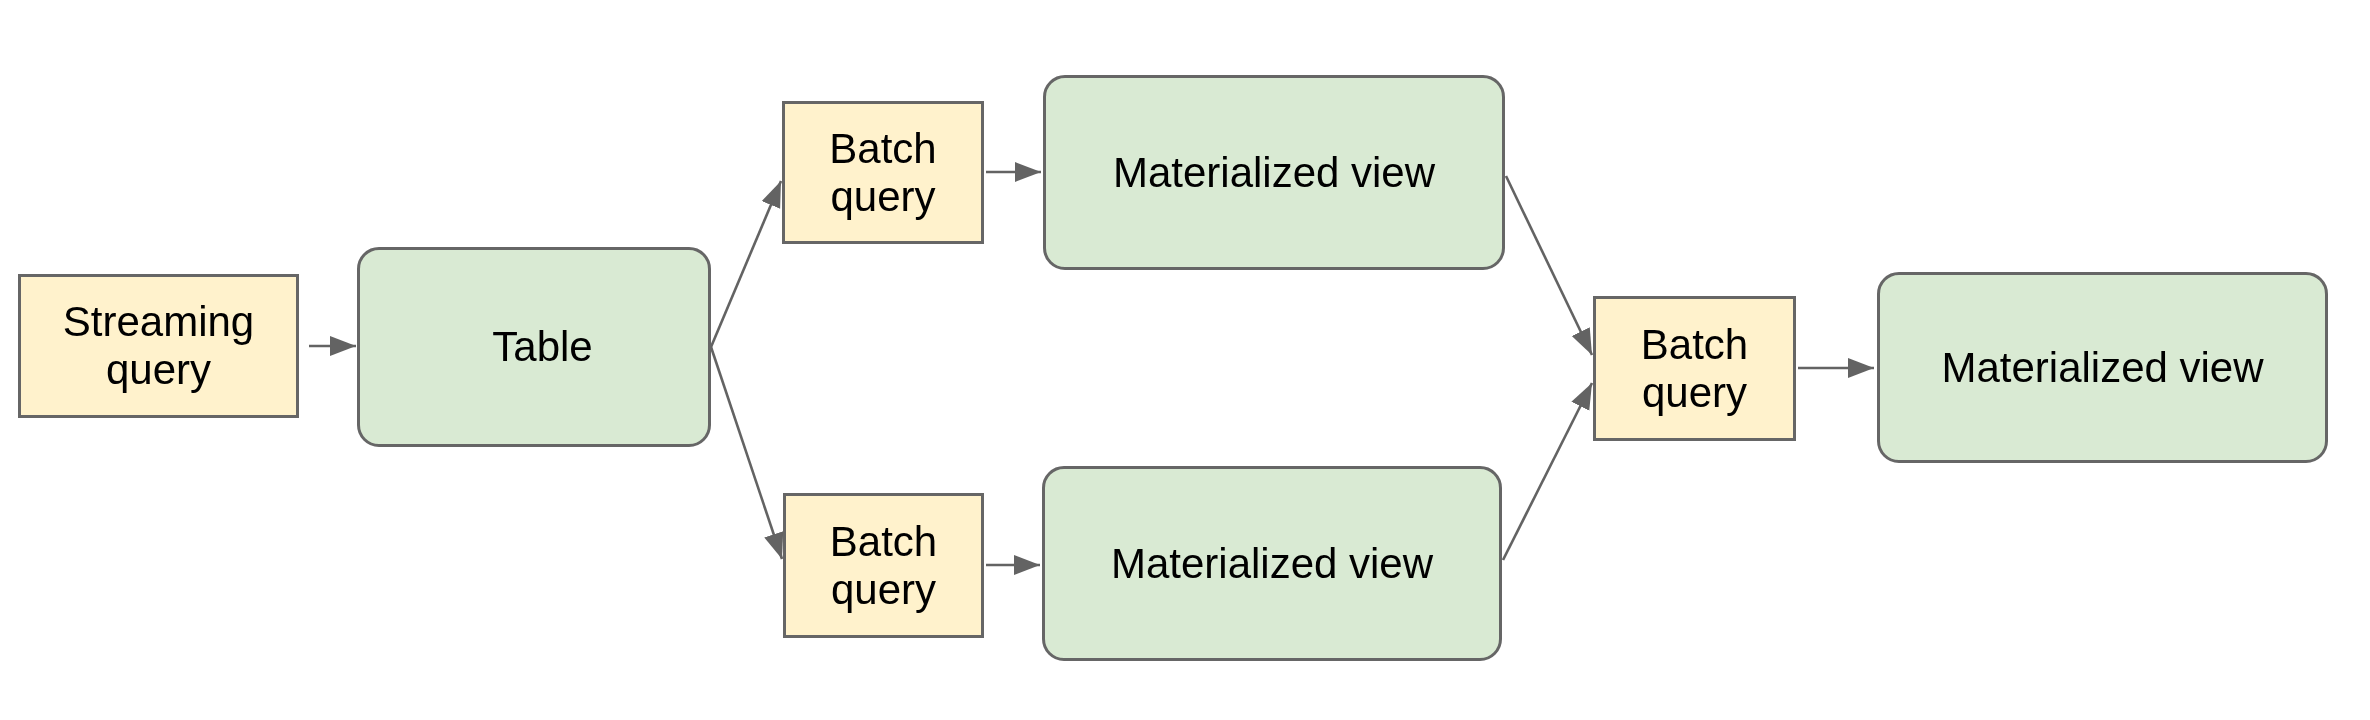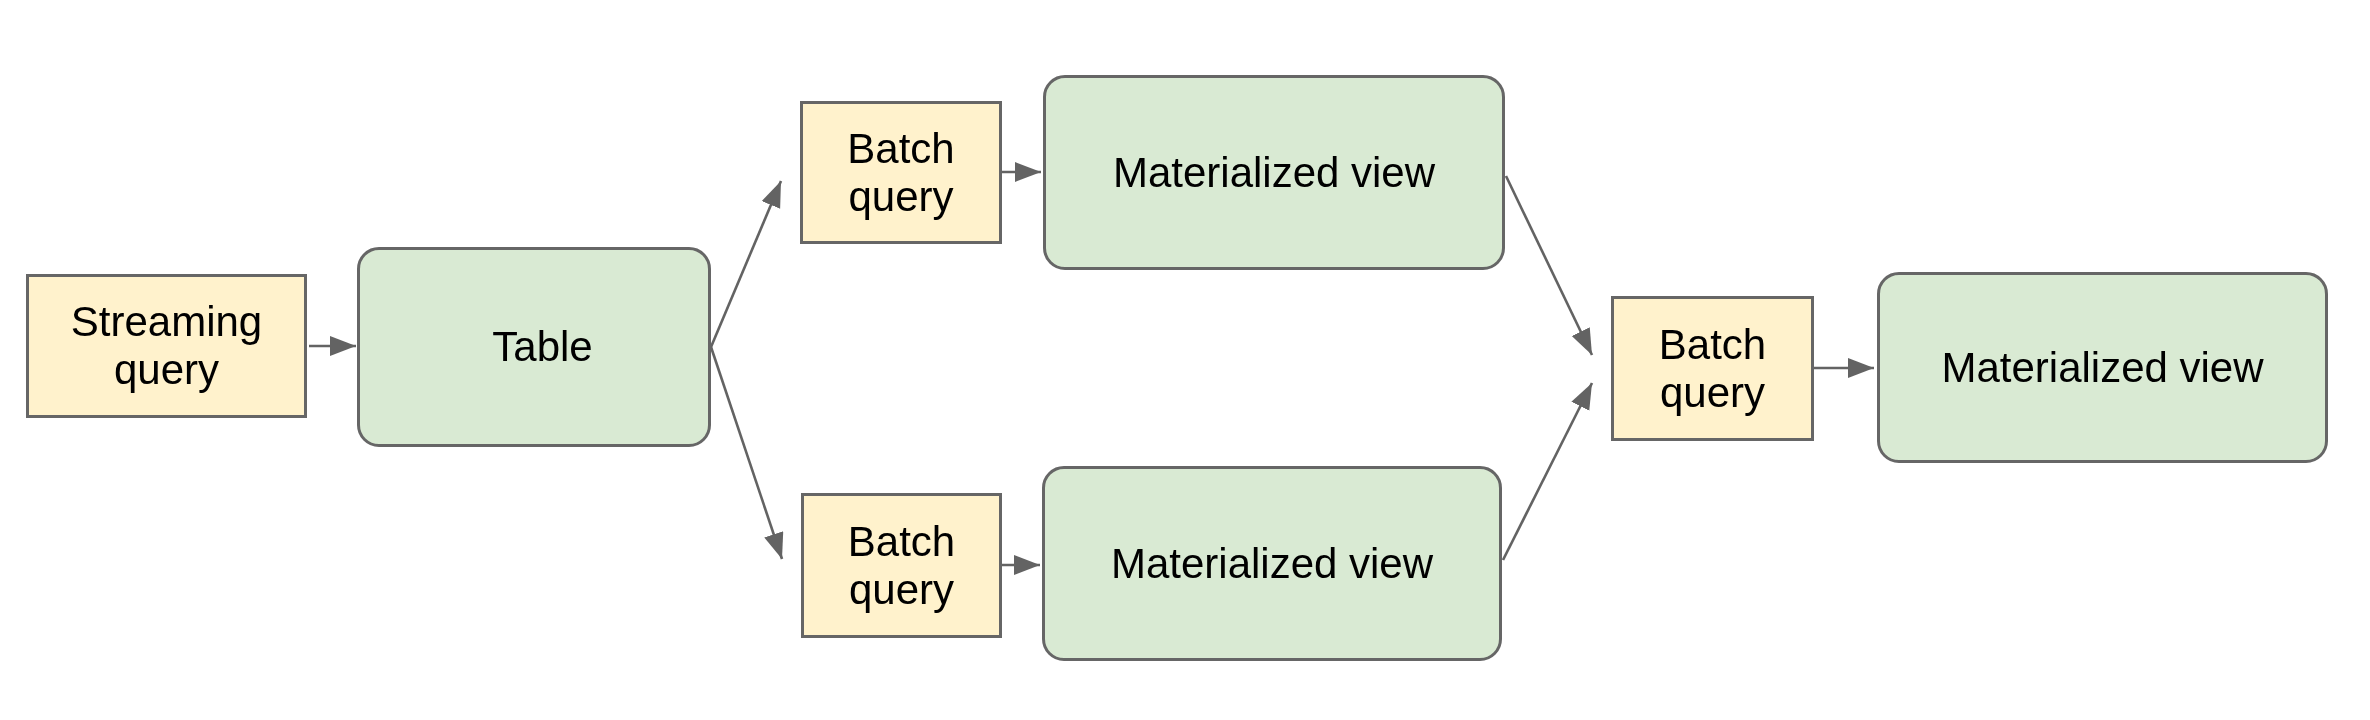--- a/index.html
+++ b/index.html
@@ -43,21 +43,20 @@
     justify-content: center;
     text-align: center;
     font-size: 42px;
     line-height: 1.14;
     color: var(--text);
     padding: 4px 8px;
   }
   .node.query {
     background: var(--query-fill);
     border: 3px solid var(--shape-border);
-    margin-left: 18px;
   }
   .node.store {
     background: var(--store-fill);
     border: 3px solid var(--shape-border);
     border-radius: 22px;
     justify-content: center;
   }
 </style>
 </head>
 <body>
@@ -73,21 +72,21 @@
     <path class="edge" d="M309,346 L356,346" marker-end="url(#arrow)"></path>
     <path class="edge" d="M711,347 L781,181" marker-end="url(#arrow)"></path>
     <path class="edge" d="M711,347 L782,559" marker-end="url(#arrow)"></path>
     <path class="edge" d="M986,172 L1041,172" marker-end="url(#arrow)"></path>
     <path class="edge" d="M986,565 L1040,565" marker-end="url(#arrow)"></path>
     <path class="edge" d="M1506,176 L1592,355" marker-end="url(#arrow)"></path>
     <path class="edge" d="M1503,560 L1592,383" marker-end="url(#arrow)"></path>
     <path class="edge" d="M1798,368 L1874,368" marker-end="url(#arrow)"></path>
   </svg>
 
-  <div class="node query" style="left:8px; top:274px; width:281px; height:144px;">
+  <div class="node query" style="left:18px; top:274px; width:281px; height:144px;">
     <span>Streaming query</span>
   </div>
 
   <div class="node store" style="left:357px; top:247px; width:354px; height:200px;padding-left:25px;">
     <span>Table</span>
   </div>
 
   <div class="node query" style="left:782px; top:101px; width:202px; height:143px;">
     <span>Batch query</span>
   </div>

